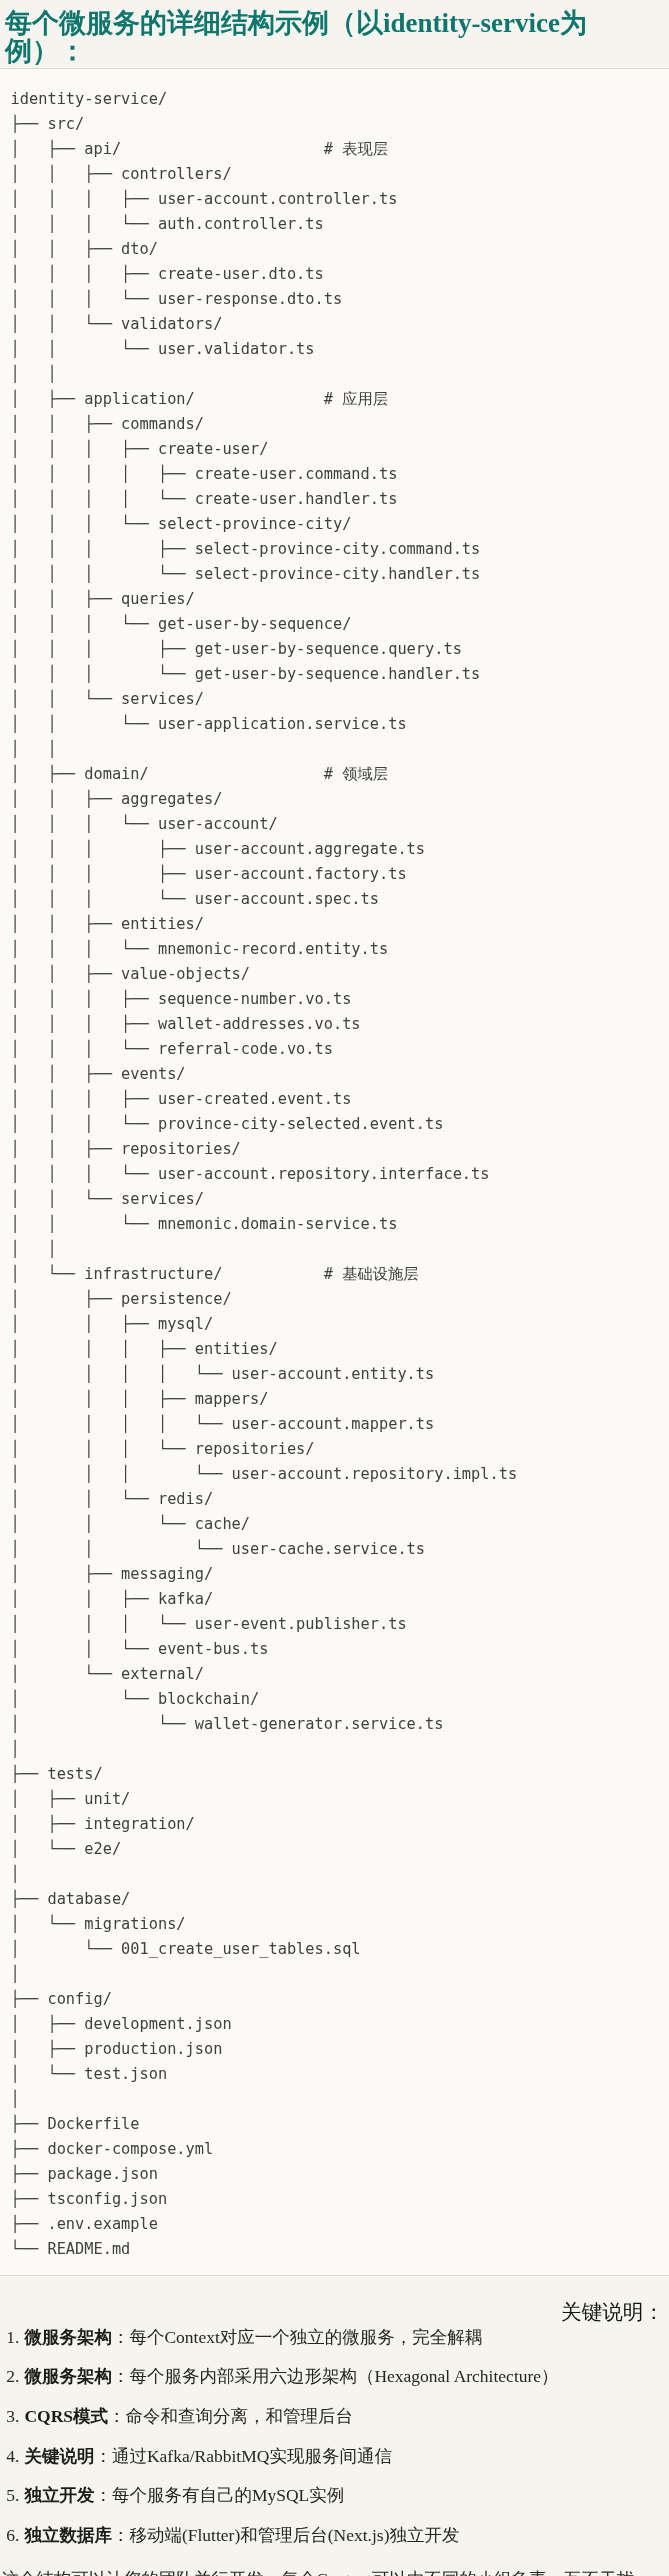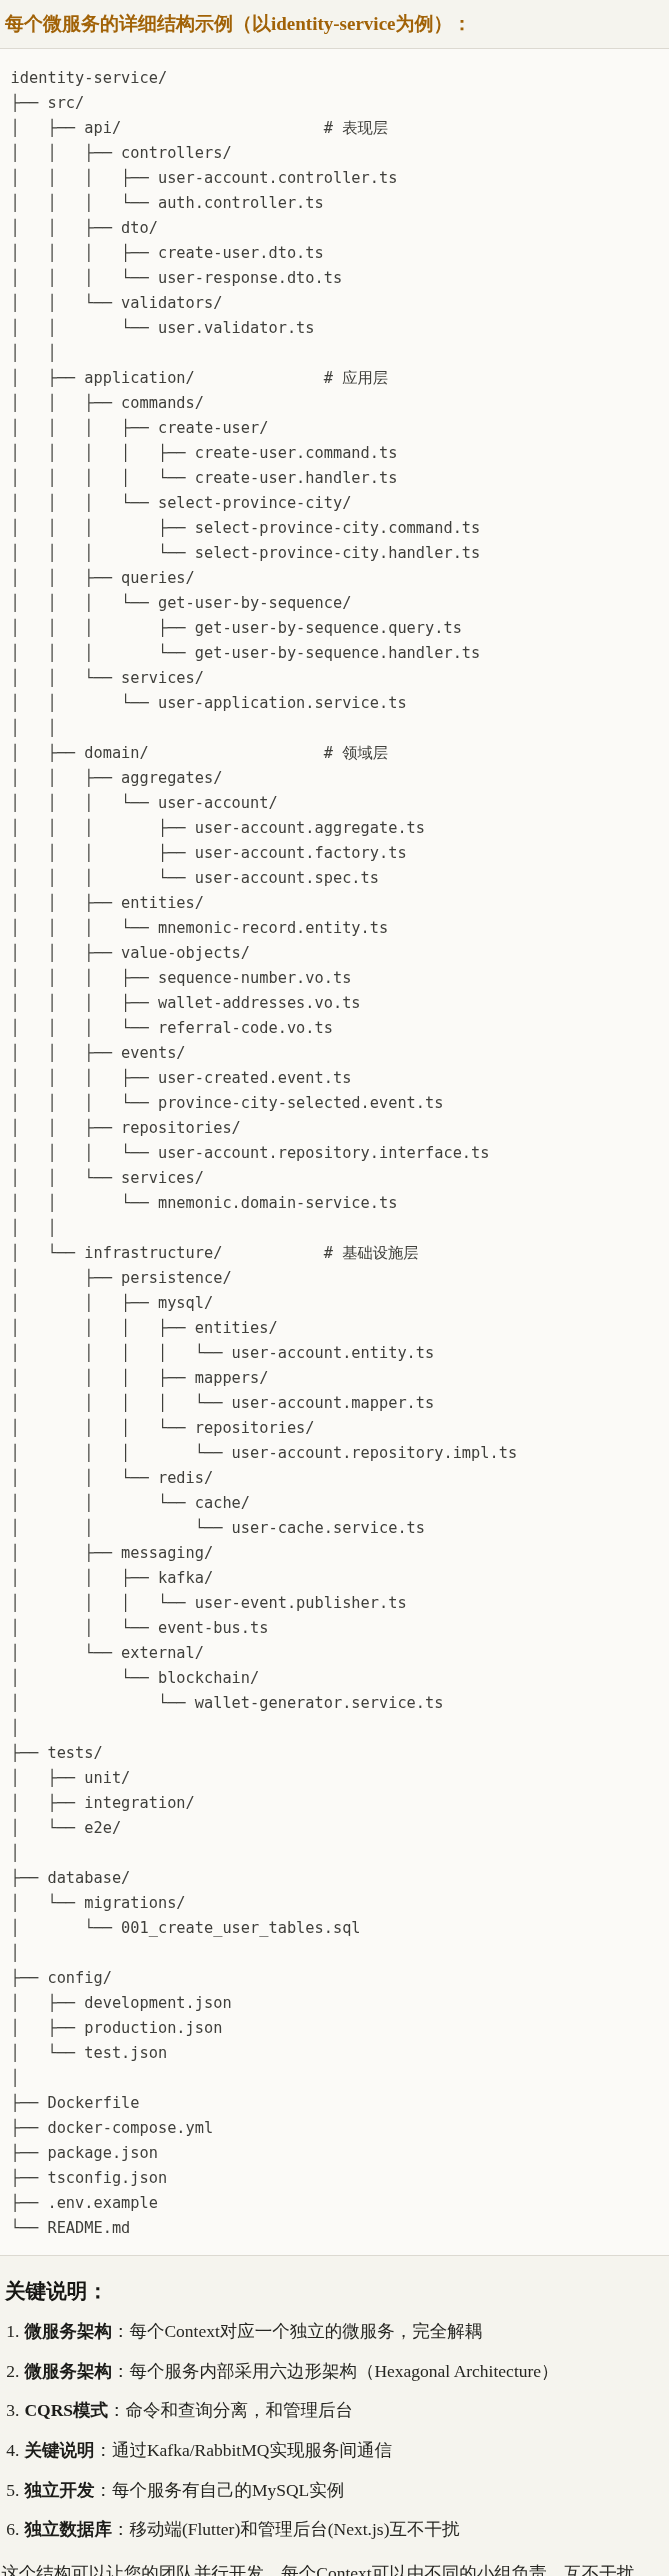--- a/index.html
+++ b/index.html
@@ -6,52 +6,53 @@
   body {
     width: 669px;
     height: 2576px;
     overflow: hidden;
     box-sizing: border-box;
     background: #f5f4ee;
     color: #262622;
     font-family: "Liberation Serif", serif;
   }
   .page-title {
-    font-size: 19px;
+    font-size: 27px;
     line-height: 27.5px;
     font-weight: 700;
-    color: #a16207;
+    color: #0f766e;
     padding: 10px 5px 0 5px;
     font-family: "Liberation Serif", serif;
   }
   .code-block {
-    margin-top: 10px;
+    margin-top: 3px;
     background: #fbfaf7;
     border-top: 0.6px solid #dcd9d1;
     border-bottom: 0.6px solid #dcd9d1;
     padding: 17.5px 10px 13.8px 10.6px;
     box-sizing: border-box;
   }
   .tree-pre {
     margin: 0;
     font-family: "DejaVu Sans Mono", "Liberation Mono", monospace;
     font-size: 15.3px;
     line-height: 25px;
     color: #3f3f3b;
     white-space: pre;
   }
   .notes-heading {
     font-size: 20.6px;
     line-height: 26px;
-    font-weight: 700;
+    font-weight: 400;
     color: #161613;
     margin: 22.5px 5px 0 5px;
+    text-align: right;
   }
   .notes-list {
-    margin: 15px 5px 0 5px;
+    margin: 0 5px 0 5px;
     padding: 0;
   }
   .note-item {
     font-size: 17.5px;
     line-height: 24px;
     margin-bottom: 15.6px;
     padding-left: 1.3px;
     color: #262622;
   }
   .note-number { margin-right: 5px; }
@@ -177,18 +178,18 @@
 
   <li class="note-item">
     <span class="note-number">4.</span><span class="note-term">关键说明</span><span class="note-colon">：</span><span class="note-desc">通过Kafka/RabbitMQ实现服务间通信</span>
   </li>
 
   <li class="note-item">
     <span class="note-number">5.</span><span class="note-term">独立开发</span><span class="note-colon">：</span><span class="note-desc">每个服务有自己的MySQL实例</span>
   </li>
 
   <li class="note-item">
-    <span class="note-number">6.</span><span class="note-term">独立数据库</span><span class="note-colon">：</span><span class="note-desc">移动端(Flutter)和管理后台(Next.js)互不干扰</span>
+    <span class="note-number">6.</span><span class="note-term">独立数据库</span><span class="note-colon">：</span><span class="note-desc">移动端(Flutter)和管理后台(Next.js)独立开发</span>
   </li>
 </ol>
 
 <div class="footer-note">这个结构可以让您的团队并行开发，每个Context可以由不同的小组负责，互不干扰。</div>
 
 
 </body></html>

